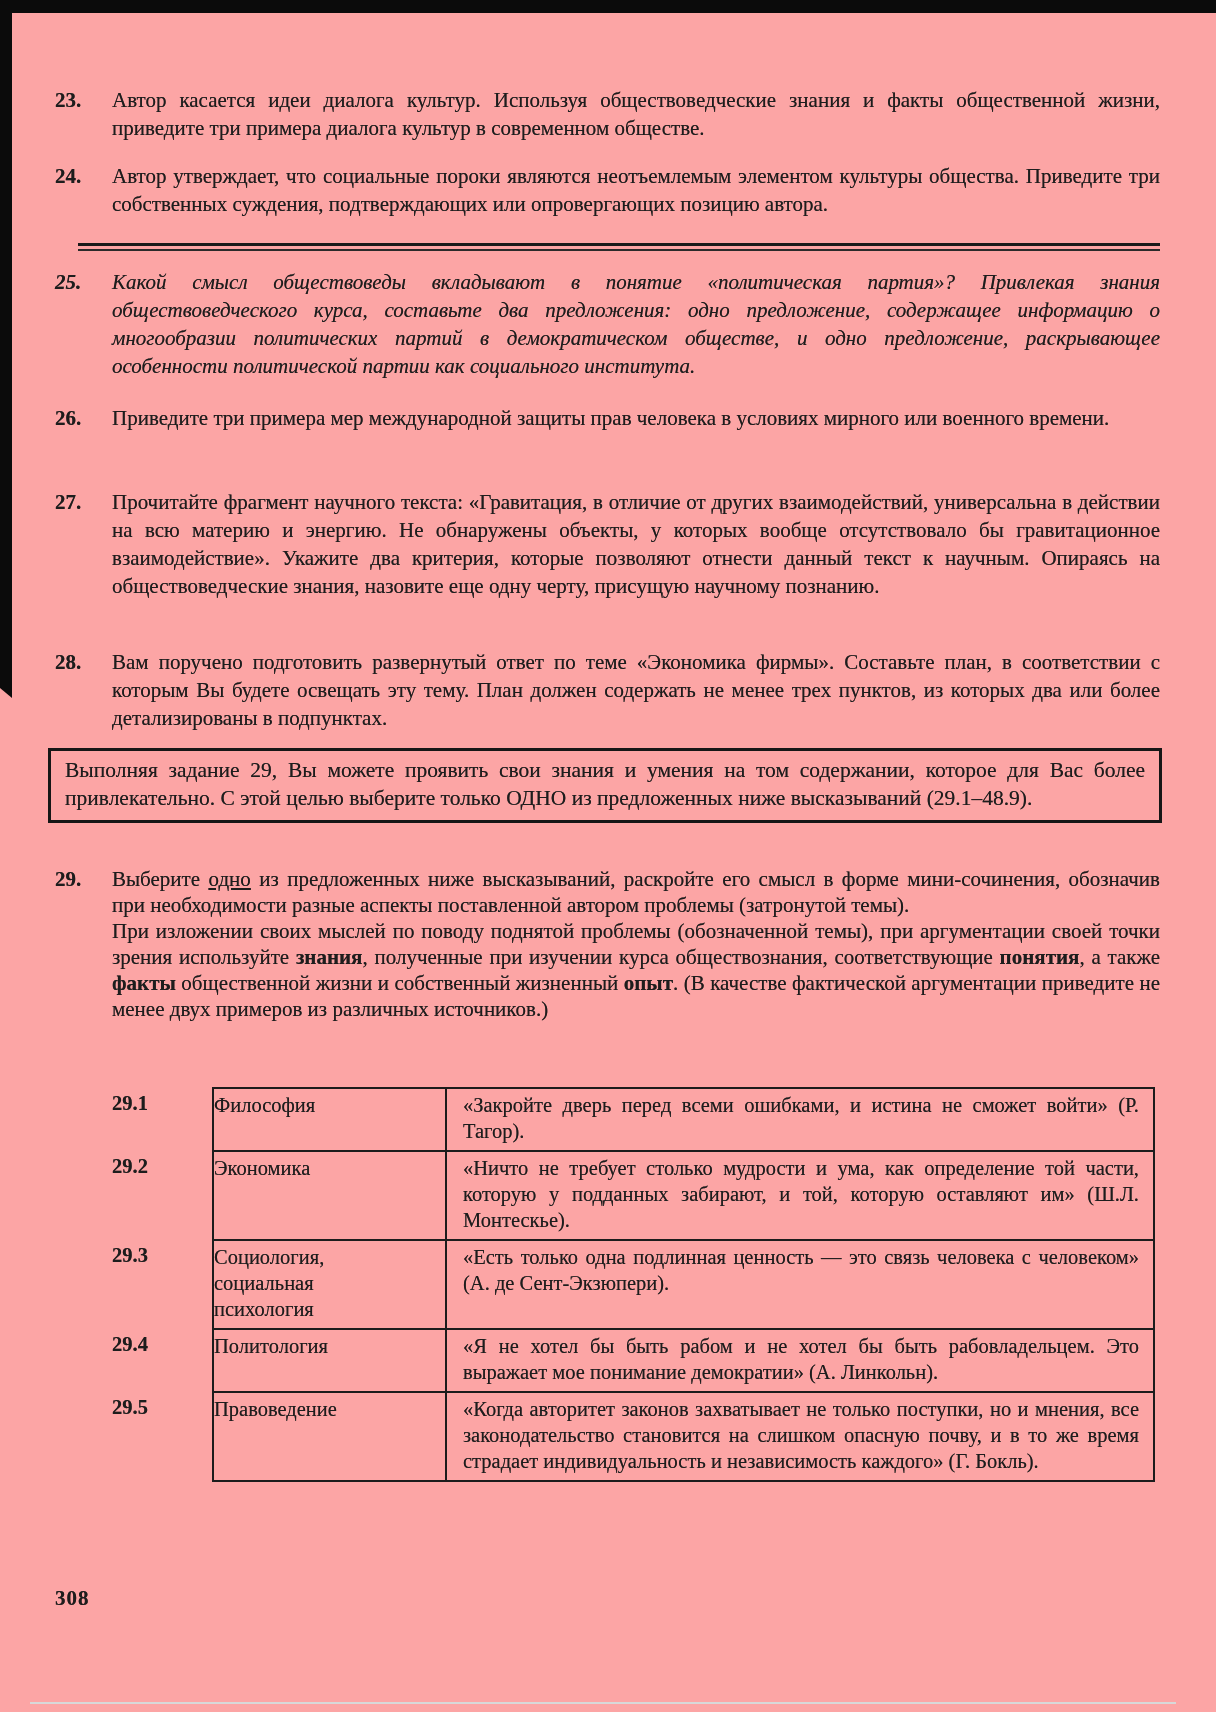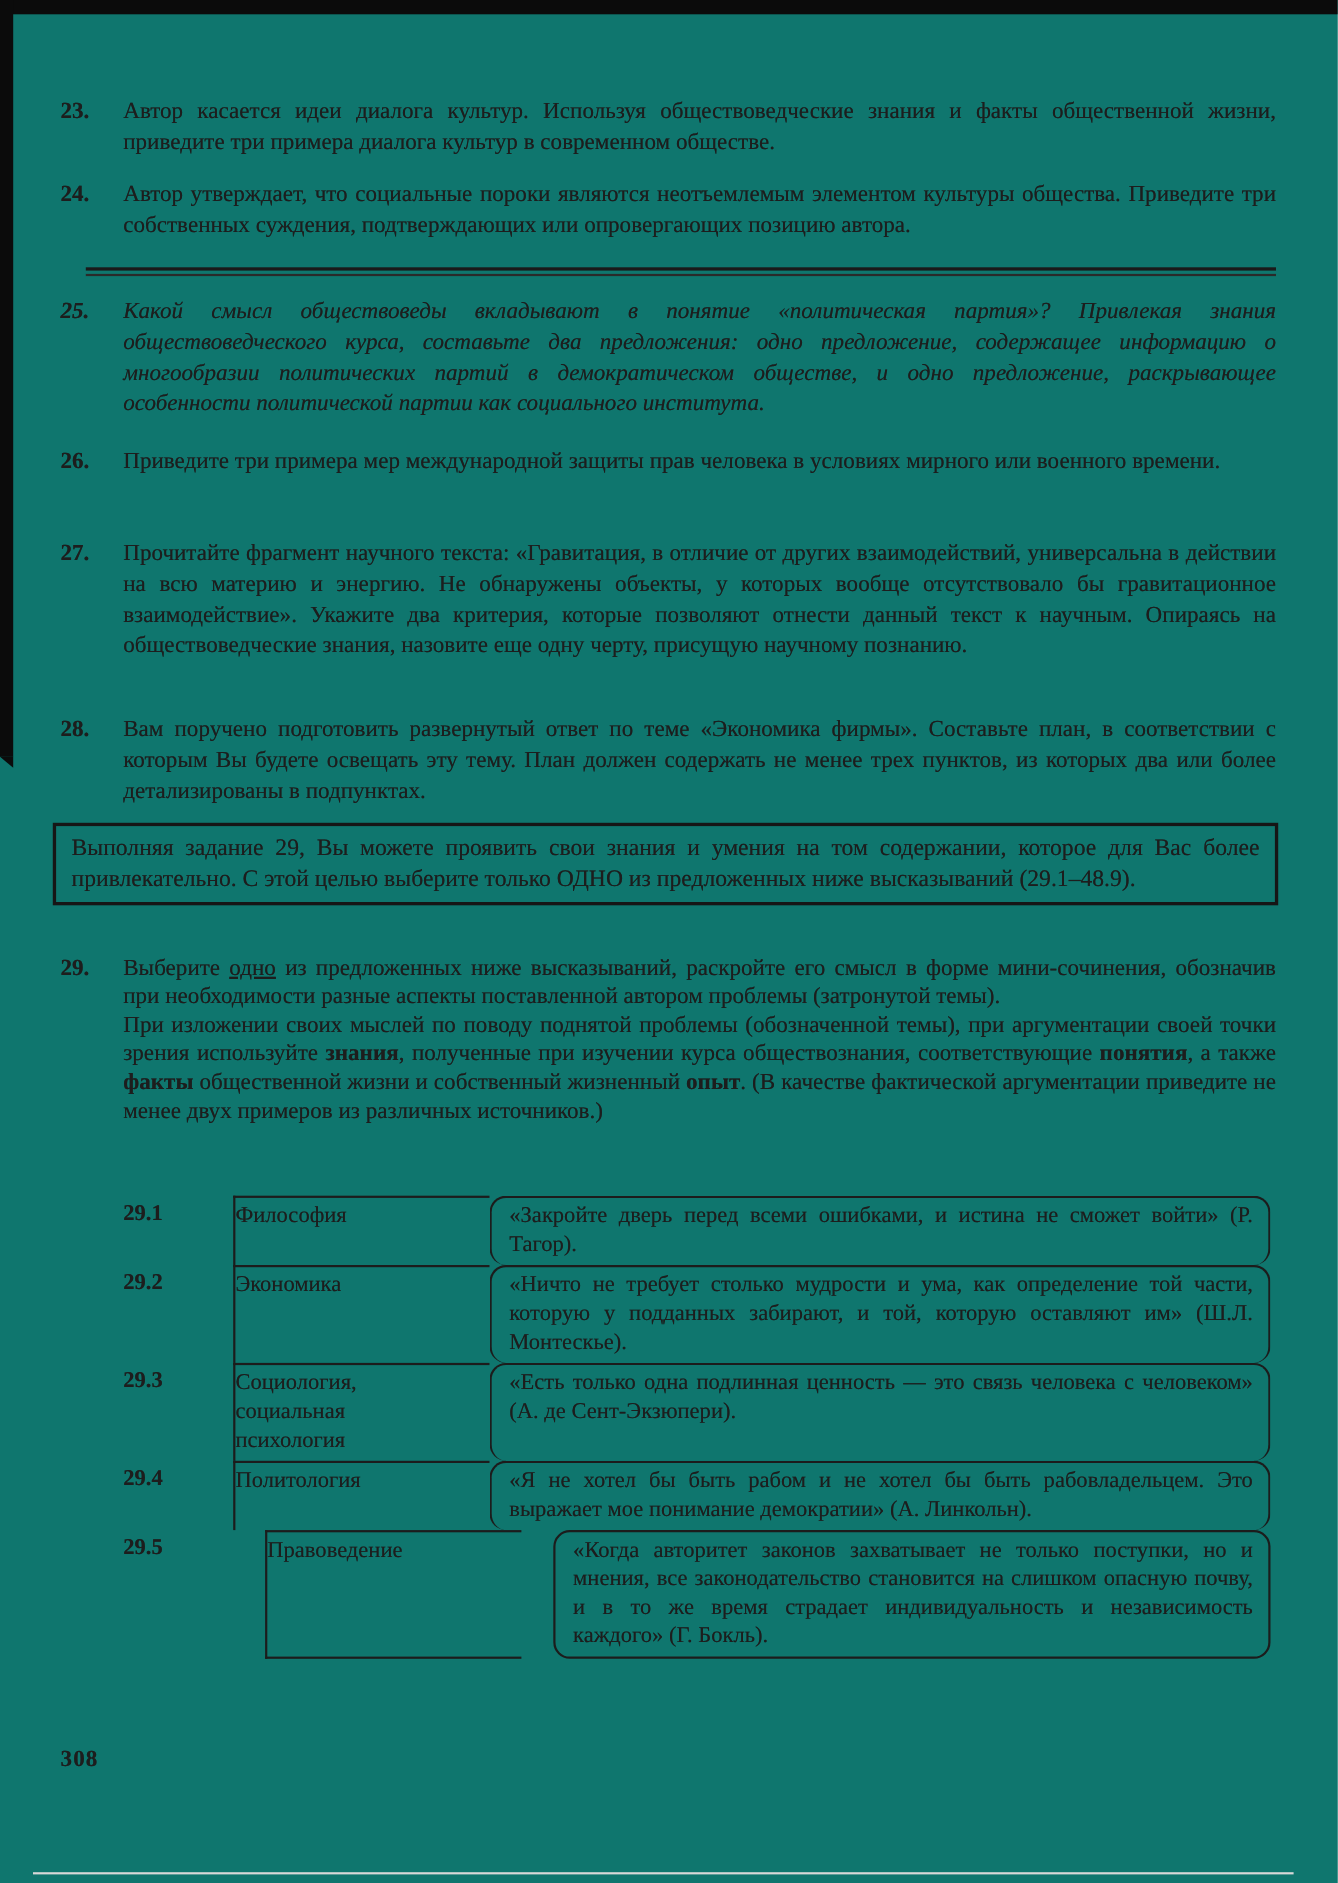--- a/index.html
+++ b/index.html
@@ -6,21 +6,21 @@
   body{
     width:1216px;height:1712px;
     background:#ffffff;
     font-family:"Liberation Serif","DejaVu Serif",serif;
     color:#1d1d1d;
     position:relative;
     overflow:hidden;
   }
   .page{
     position:absolute;inset:0;
-    background:#0f766e;
+    background:#fca5a5;
   }
   
   .scan-top{position:absolute;left:0;top:0;width:1216px;height:13px;background:#0b0b0b;}
   .scan-left{position:absolute;left:0;top:0;width:12px;height:688px;background:#0b0b0b;}
   .scan-left:after{content:"";position:absolute;left:0;bottom:-10px;border-left:12px solid transparent;
     border-top:10px solid #0b0b0b;width:0;height:0;}
   .scan-bottom{position:absolute;left:30px;right:40px;top:1702px;height:2px;background:#d8d8d8;}
 
   
   .task{
@@ -83,23 +83,22 @@
     border-left:2px solid #1c1c1c;border-top:2px solid #1c1c1c;
     padding:3px 12px 6px 0;
     white-space:pre-line;
     font-family:Liberation Serif, serif;
   }
   .tquote{
     flex:1;
     border-left:2px solid #1c1c1c;border-right:2px solid #1c1c1c;border-top:2px solid #1c1c1c;
     padding:3px 14px 6px 16px;
     text-align:justify;
-    border-radius:15px;
   }
-  .trow.last .tsub,.trow.last .tquote{border-bottom:2px solid #1c1c1c;margin-left:29px;}
+  .trow.last .tsub,.trow.last .tquote{border-bottom:2px solid #1c1c1c;}
 
   .pagenum{
     position:absolute;left:55px;top:1586px;
     font-size:21px;font-weight:bold;
     letter-spacing:1px;
     text-shadow:0 0 .5px rgba(25,25,25,.65);
   }
 </style>
 </head>
 <body>

